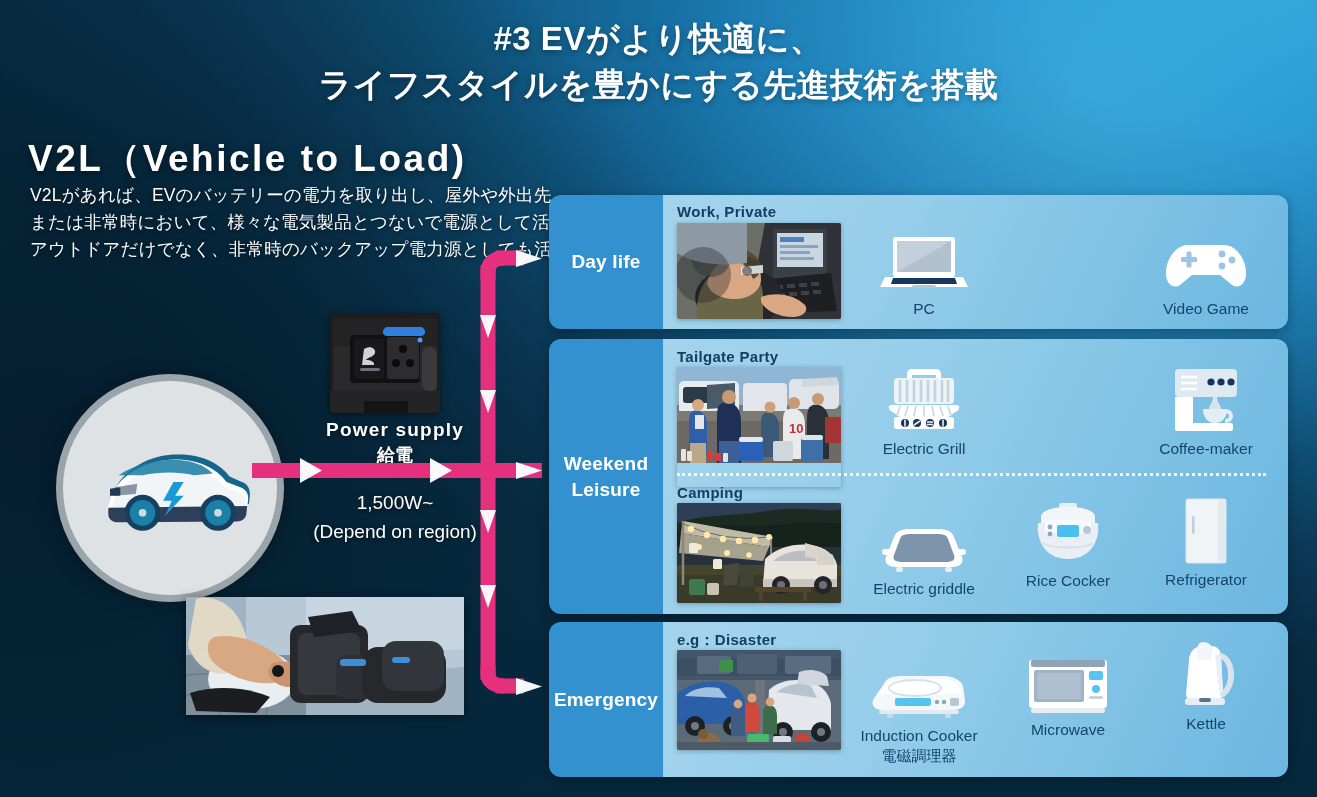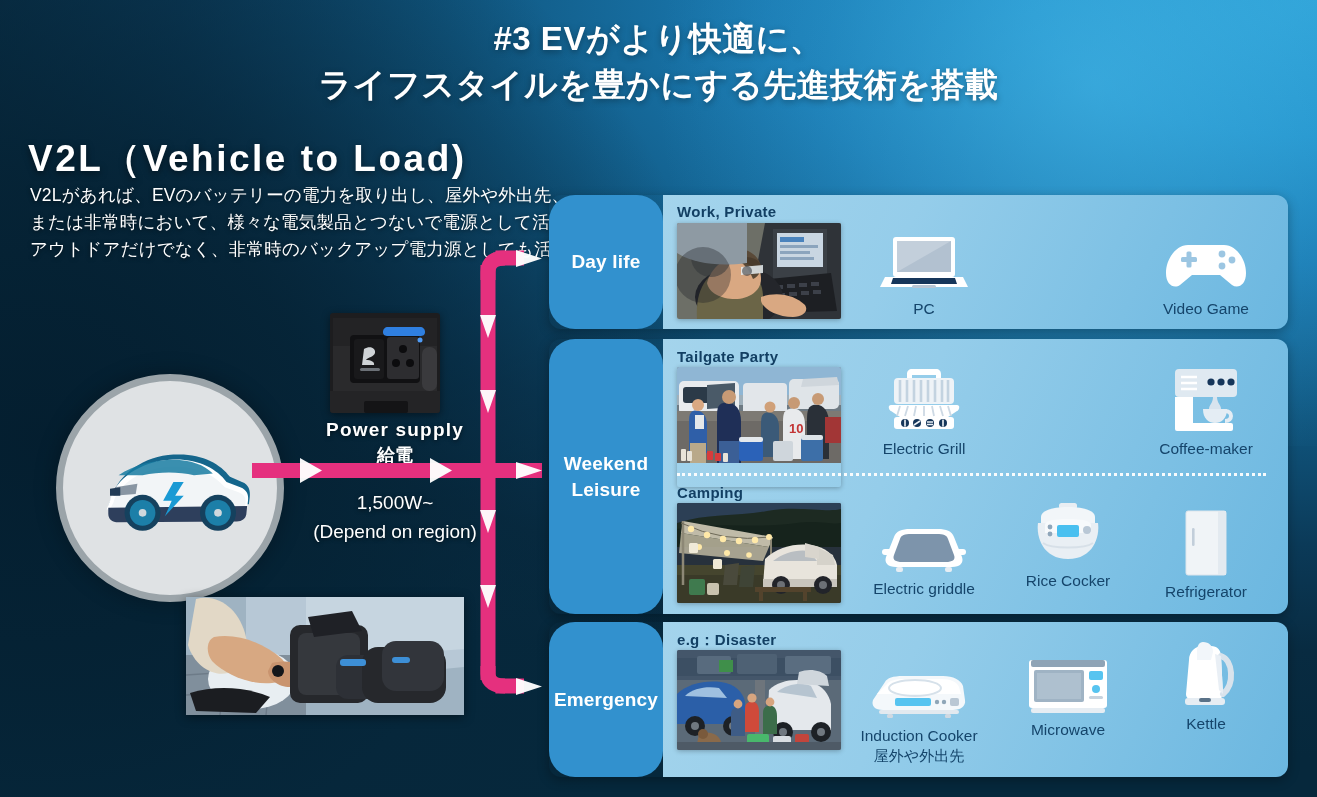--- a/index.html
+++ b/index.html
@@ -60,21 +60,21 @@
     box-shadow:0 2px 10px rgba(0,0,0,.45);}
   .charge-photo svg{display:block;width:278px;height:118px;}
 
   
   .wires{position:absolute;left:0;top:0;width:1317px;height:797px;pointer-events:none;}
 
   
   .panel{position:absolute;left:549px;width:739px;border-radius:12px;overflow:hidden;
     display:flex;box-shadow:0 3px 12px rgba(0,0,0,.30);}
   .cat{width:114px;flex:0 0 114px;background:#3291ce;display:flex;align-items:center;justify-content:center;
-    color:#fff;font-weight:bold;font-size:19px;text-align:center;line-height:1.32;letter-spacing:.2px;border-radius:26px;}
+    color:#fff;font-weight:bold;font-size:19px;text-align:center;line-height:1.32;letter-spacing:.2px;}
   .content{flex:1;position:relative;
     background:linear-gradient(115deg,#a4d4ec 0%,#95cdea 38%,#7cc0e4 75%,#6bb7e0 100%);}
 
   .p-day{top:195px;height:134px;}
   .p-week{top:339px;height:275px;}
   .p-emg{top:622px;height:155px;}
 
   .sub{position:absolute;color:#123f63;font-weight:bold;font-size:15px;letter-spacing:.3px;}
   .photo{position:absolute;border-radius:2px;overflow:hidden;box-shadow:0 1px 5px rgba(0,0,0,.28);}
   .photo svg{display:block;}
@@ -501,21 +501,21 @@
             <rect x="24" y="22" width="22" height="12" rx="2" fill="#49c0f0"></rect>
             <circle cx="17" cy="24" r="2.4" fill="#8fa6ba"></circle>
             <circle cx="17" cy="31" r="2.4" fill="#8fa6ba"></circle>
             <circle cx="54" cy="27" r="4" fill="#b9c8d6"></circle>
             <path d="M10 40 C18 46 52 46 60 40" fill="none" stroke="#d7e0e8" stroke-width="2"></path>
           </svg>
         </div>
         <div class="nm">Rice Cocker</div>
       </div>
 
-      <div class="dev" style="left:478px;top:163px;width:130px;">
+      <div class="dev" style="left:478px;top:151px;width:130px;">
         <div class="ic">
           <svg viewBox="0 0 48 66" width="48" height="66">
             <rect x="4" y="1" width="40" height="64" rx="2" fill="#f0f4f7"></rect>
             <rect x="4" y="1" width="40" height="64" rx="2" fill="none" stroke="#dde5ec" stroke-width="1"></rect>
             <rect x="10" y="18" width="2.6" height="18" rx="1.3" fill="#c2ceda"></rect>
             <path d="M36 1 h8 v64 h-8 z" fill="#e3eaf0"></path>
           </svg>
         </div>
         <div class="nm">Refrigerator</div>
       </div>
@@ -584,21 +584,21 @@
                 <circle cx="73" cy="26" r="2.2"></circle>
               </g>
             <rect x="79" y="22" width="9" height="8" rx="2" fill="#b9c7d4"></rect>
             <rect x="8" y="34" width="80" height="4" rx="2" fill="#e2e9ef"></rect>
             <rect x="16" y="38" width="6" height="4" rx="1.5" fill="#cfd9e2"></rect>
             <rect x="74" y="38" width="6" height="4" rx="1.5" fill="#cfd9e2"></rect>
           </svg>
         </div>
         <div class="nm">
           <span>Induction Cooker</span>
-          <span class="jp">屋外や外出先</span>
+          <span class="jp">電磁調理器</span>
         </div>
       </div>
 
       <div class="dev" style="left:340px;top:18px;width:130px;">
         <div class="ic">
           <svg viewBox="0 0 82 56" width="82" height="56">
             <rect x="2" y="2" width="78" height="48" rx="3" fill="#ffffff"></rect>
             <rect x="4" y="2" width="74" height="7" rx="2" fill="#8fa4b6"></rect>
             <rect x="7" y="12" width="50" height="32" rx="2" fill="#9fb3c4"></rect>
             <rect x="10" y="15" width="44" height="26" fill="#aec0cf"></rect>

